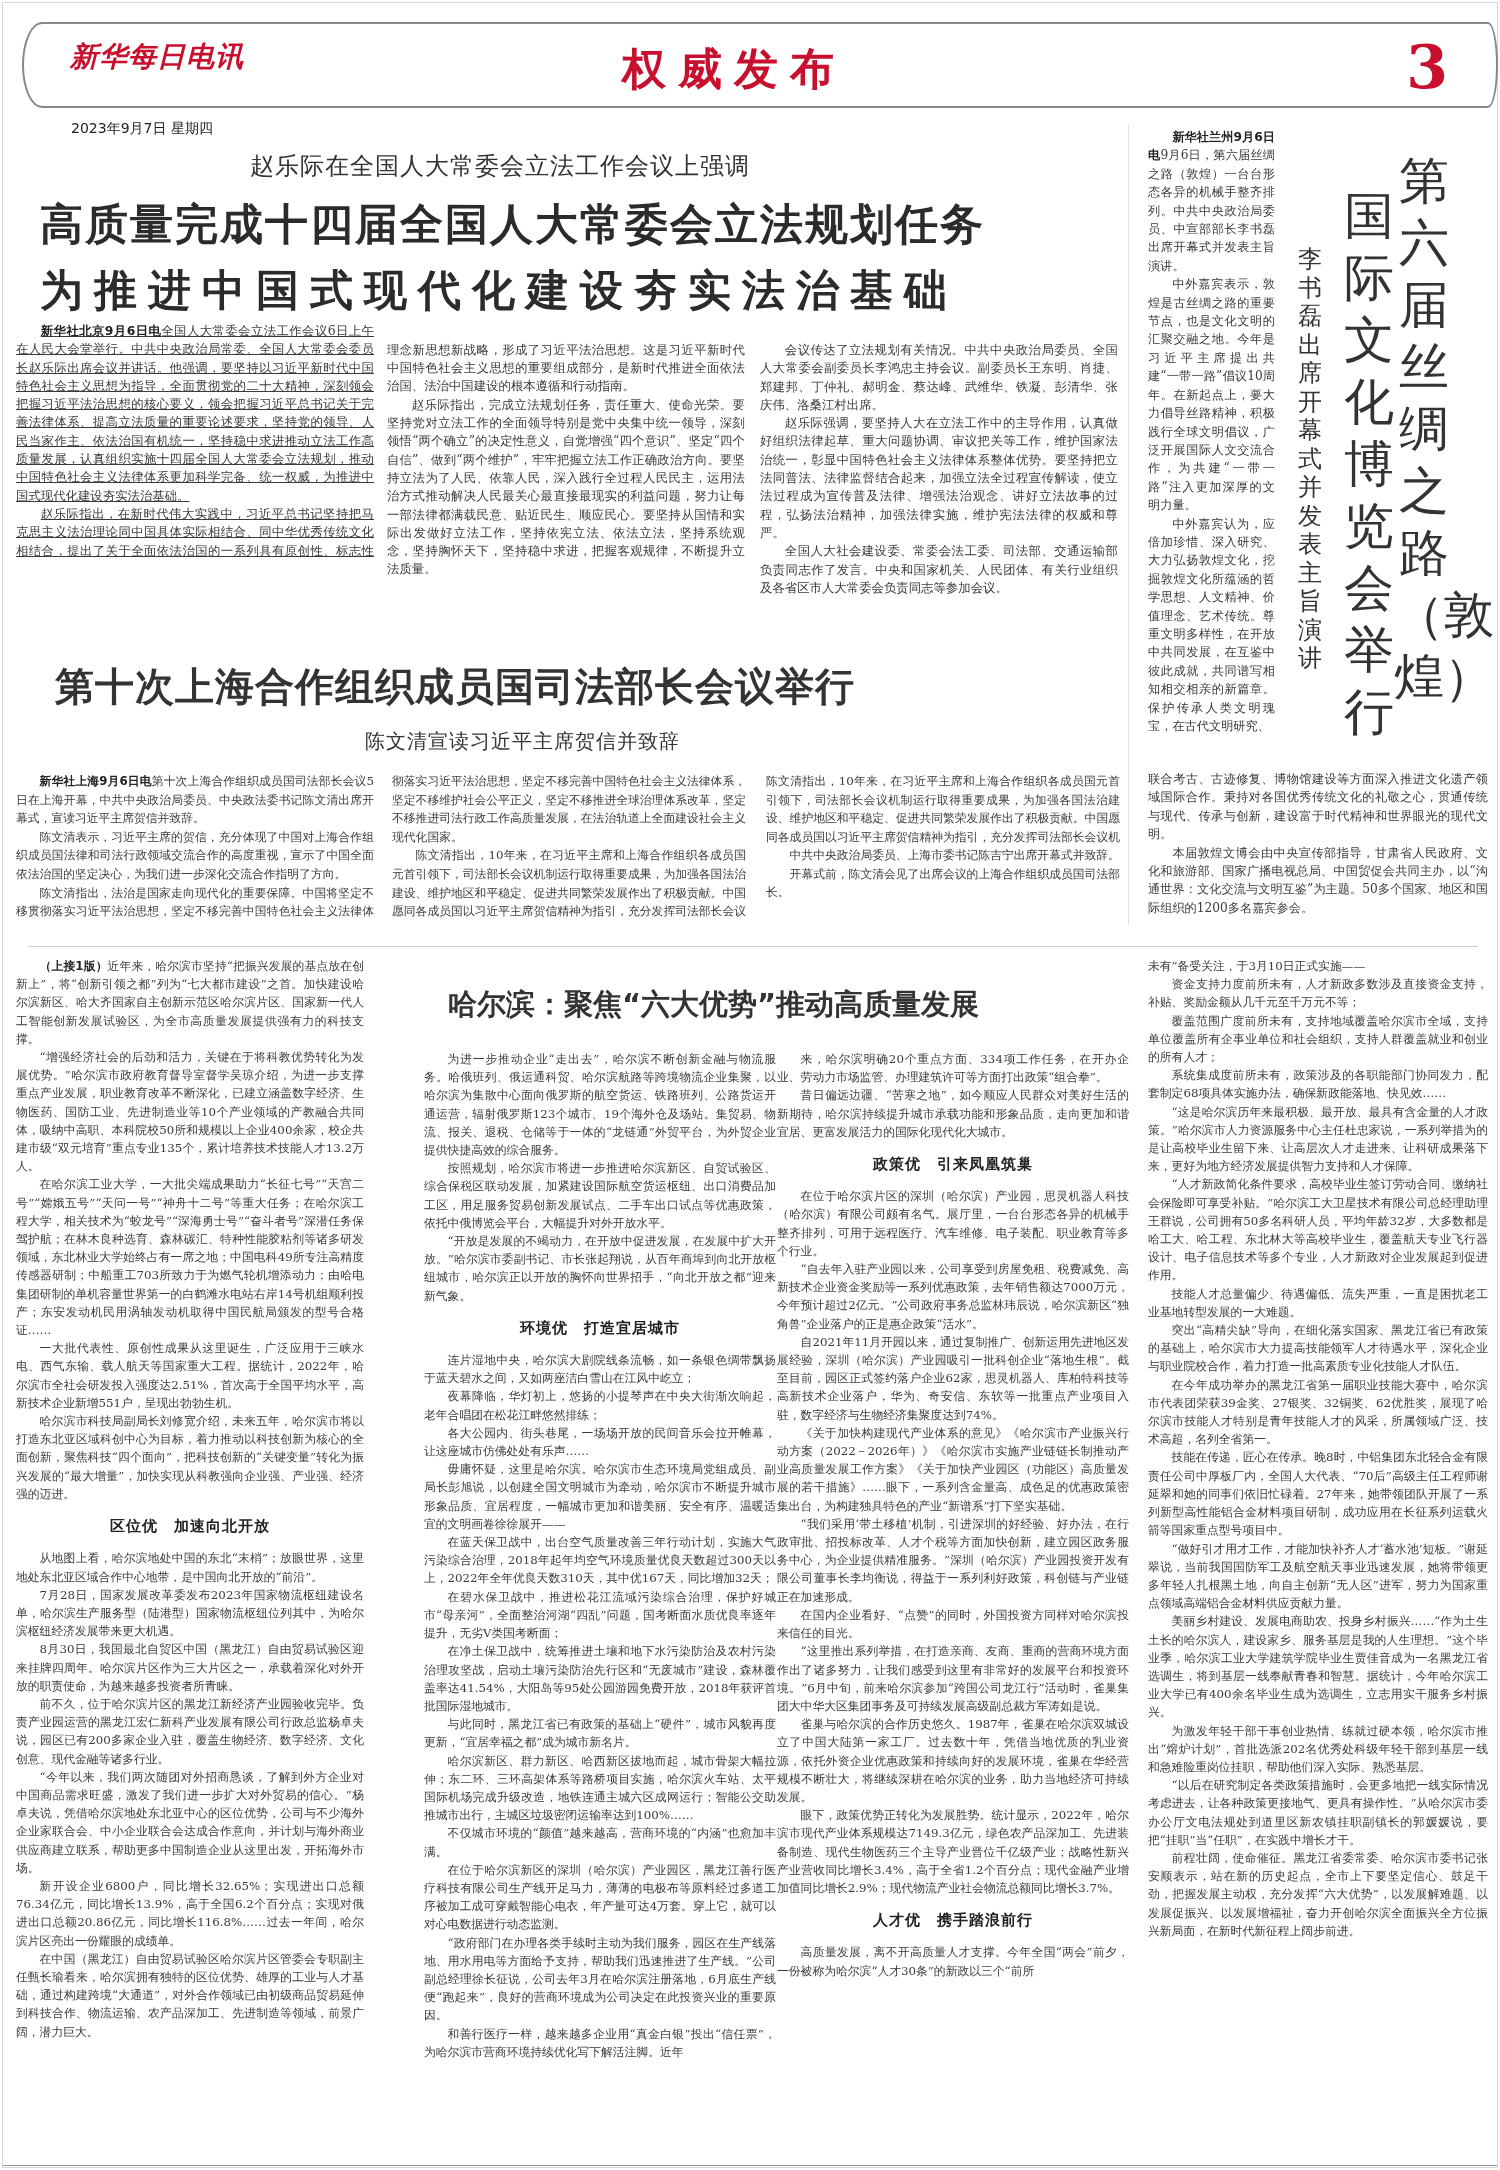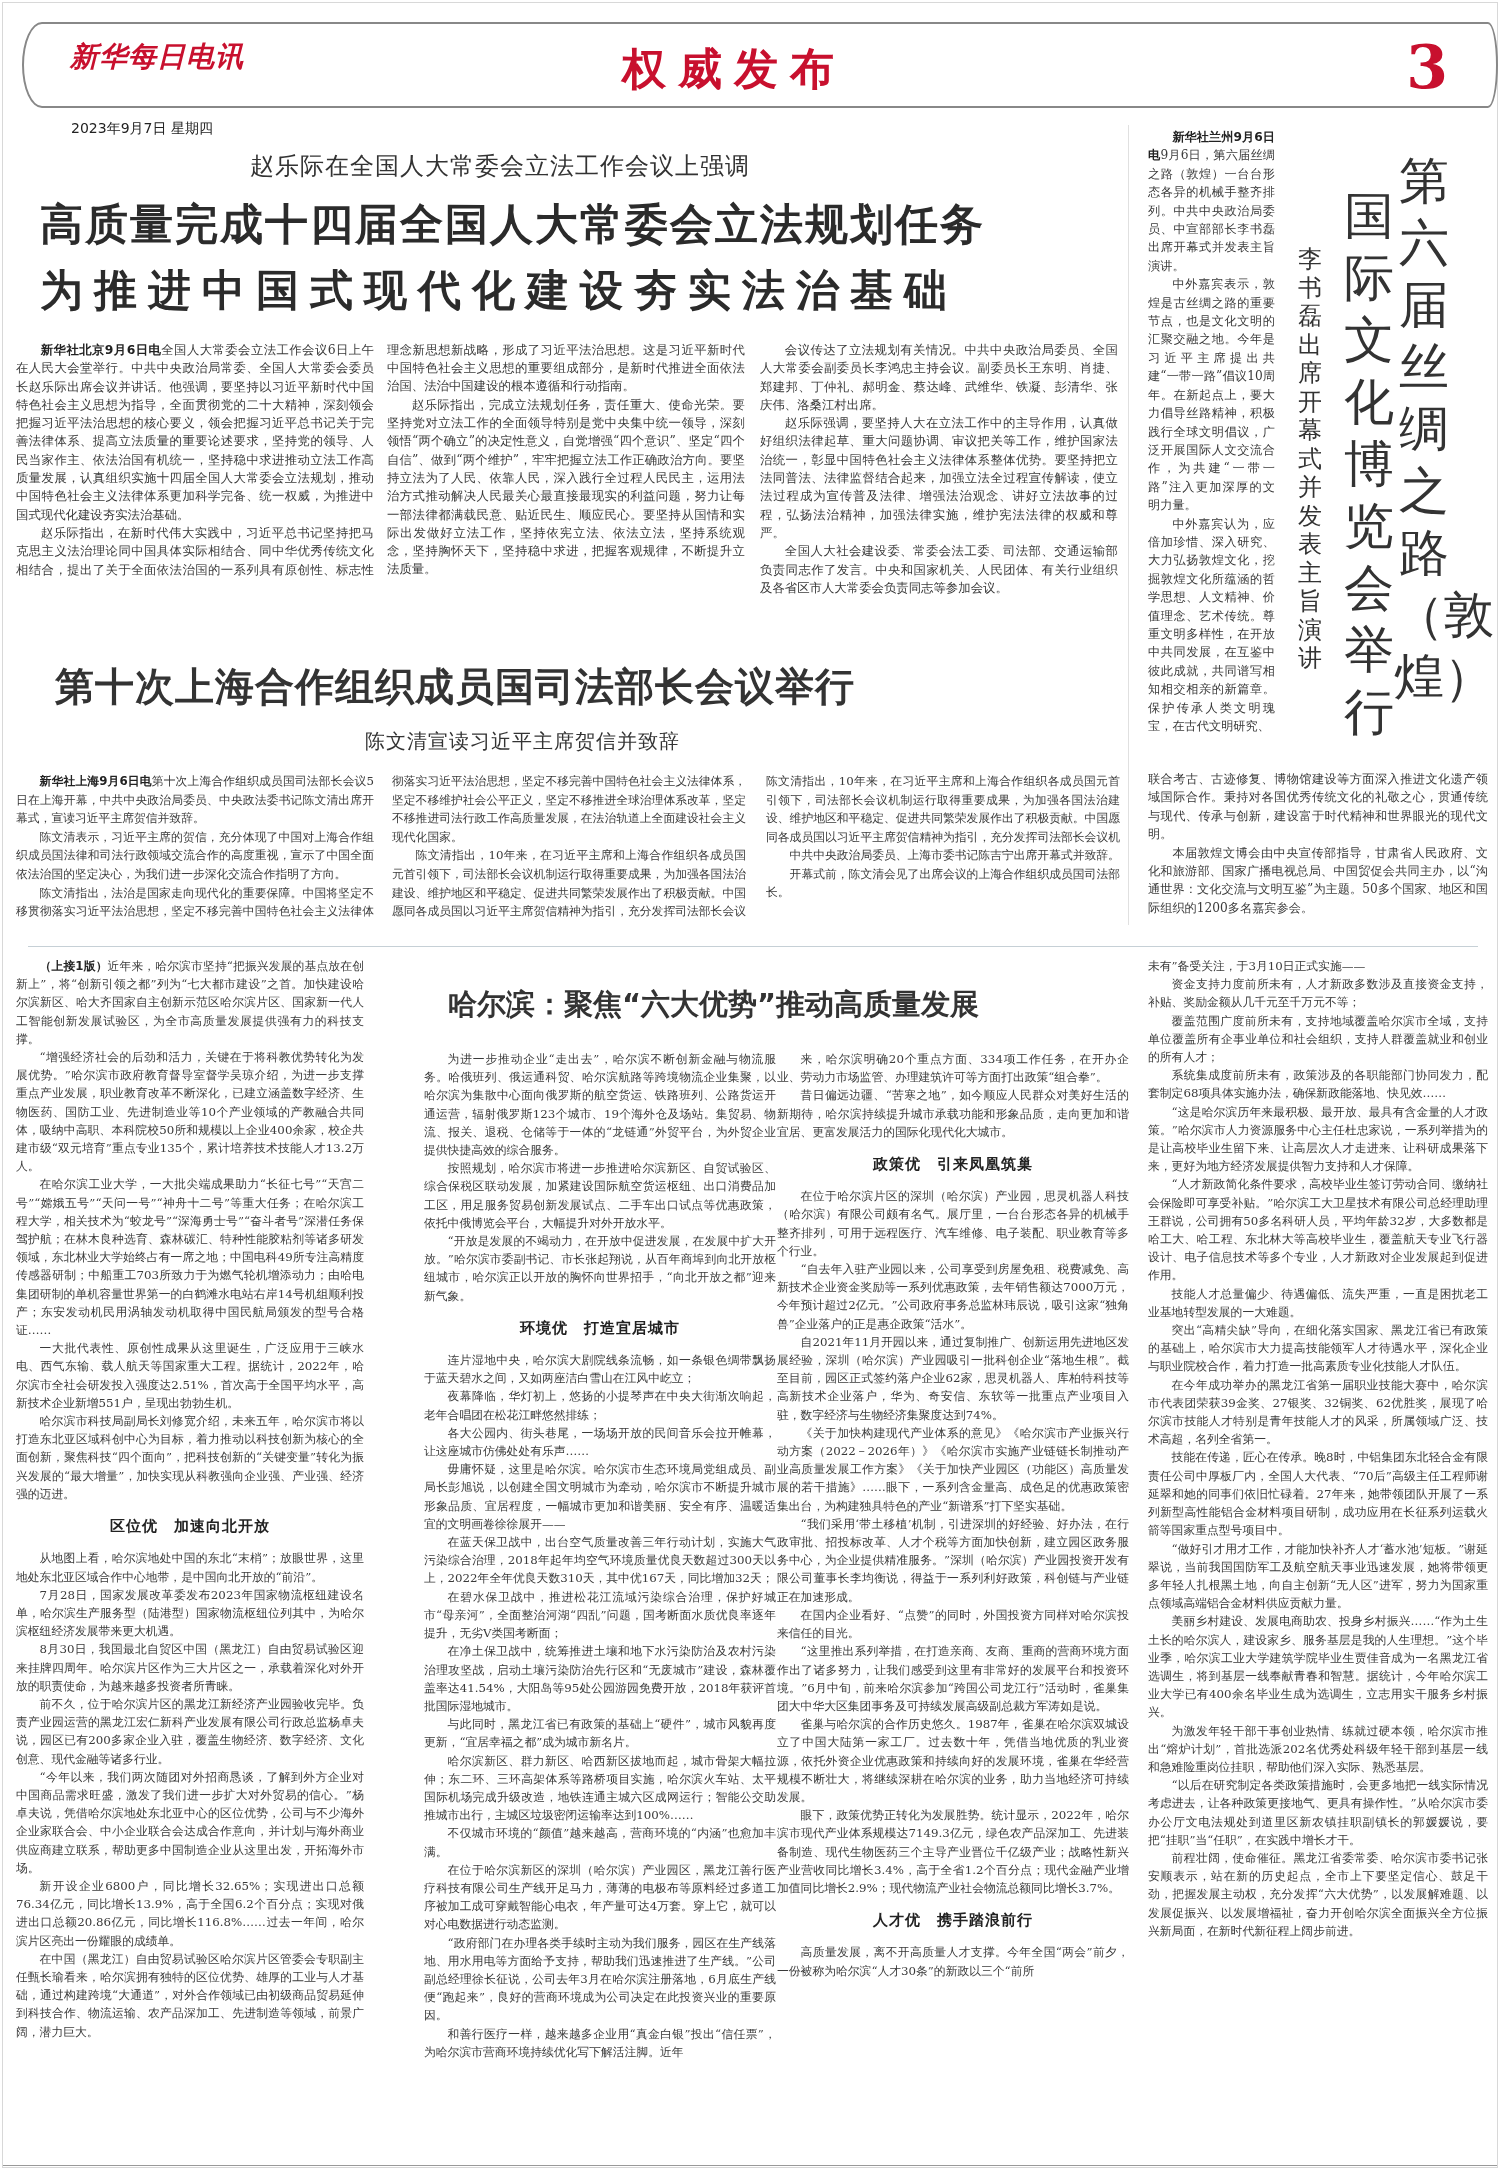--- a/index.html
+++ b/index.html
@@ -56,21 +56,21 @@
   <div class="mast-date">2023年9月7日 星期四</div>
   <div class="mast-section">权威发布</div>
   <div class="mast-page">3</div>
 </header>
 
 <section>
   <div class="a1-kicker">赵乐际在全国人大常委会立法工作会议上强调</div>
   <h1 class="a1-title a1-t1">高质量完成十四届全国人大常委会立法规划任务</h1>
   <h1 class="a1-title a1-t2">为推进中国式现代化建设夯实法治基础</h1>
 
-  <div class="col" style="left:16px; top:341px; width:358px;">
+  <div class="col" style="left:16px; top:322px; width:358px;text-decoration:underline;">
     <p><b class="dateline">新华社北京9月6日电</b><span>全国人大常委会立法工作会议6日上午在人民大会堂举行。中共中央政治局常委、全国人大常委会委员长赵乐际出席会议并讲话。他强调，要坚持以习近平新时代中国特色社会主义思想为指导，全面贯彻党的二十大精神，深刻领会把握习近平法治思想的核心要义，领会把握习近平总书记关于完善法律体系、提高立法质量的重要论述要求，坚持党的领导、人民当家作主、依法治国有机统一，坚持稳中求进推动立法工作高质量发展，认真组织实施十四届全国人大常委会立法规划，推动中国特色社会主义法律体系更加科学完备、统一权威，为推进中国式现代化建设夯实法治基础。</span></p>
     <p style="height:55px;overflow:hidden;">赵乐际指出，在新时代伟大实践中，习近平总书记坚持把马克思主义法治理论同中国具体实际相结合、同中华优秀传统文化相结合，提出了关于全面依法治国的一系列具有原创性、标志性的新理念新思想新战略，形成了习近平法治思想。这是习近平新时代中国特色社会主义思想的重要组成部分，是新时代推进全面依法治国、法治中国建设的根本遵循和行动指南。</p>
   </div>
   <div class="col" style="left:387px; top:341px; width:358px; height:274px; overflow:hidden;">
     <p style="text-indent:0; margin-top:-55px;">赵乐际指出，在新时代伟大实践中，习近平总书记坚持把马克思主义法治理论同中国具体实际相结合、同中华优秀传统文化相结合，提出了关于全面依法治国的一系列具有原创性、标志性的新理念新思想新战略，形成了习近平法治思想。这是习近平新时代中国特色社会主义思想的重要组成部分，是新时代推进全面依法治国、法治中国建设的根本遵循和行动指南。</p>
     <p>赵乐际指出，完成立法规划任务，责任重大、使命光荣。要坚持党对立法工作的全面领导特别是党中央集中统一领导，深刻领悟“两个确立”的决定性意义，自觉增强“四个意识”、坚定“四个自信”、做到“两个维护”，牢牢把握立法工作正确政治方向。要坚持立法为了人民、依靠人民，深入践行全过程人民民主，运用法治方式推动解决人民最关心最直接最现实的利益问题，努力让每一部法律都满载民意、贴近民生、顺应民心。要坚持从国情和实际出发做好立法工作，坚持依宪立法、依法立法，坚持系统观念，坚持胸怀天下，坚持稳中求进，把握客观规律，不断提升立法质量。</p>
   </div>
   <div class="col" style="left:760px; top:341px; width:358px;">
     <p>会议传达了立法规划有关情况。中共中央政治局委员、全国人大常委会副委员长李鸿忠主持会议。副委员长王东明、肖捷、郑建邦、丁仲礼、郝明金、蔡达峰、武维华、铁凝、彭清华、张庆伟、洛桑江村出席。</p>
     <p>赵乐际强调，要坚持人大在立法工作中的主导作用，认真做好组织法律起草、重大问题协调、审议把关等工作，维护国家法治统一，彰显中国特色社会主义法律体系整体优势。要坚持把立法同普法、法律监督结合起来，加强立法全过程宣传解读，使立法过程成为宣传普及法律、增强法治观念、讲好立法故事的过程，弘扬法治精神，加强法律实施，维护宪法法律的权威和尊严。</p>
@@ -153,21 +153,21 @@
       <p>不仅城市环境的“颜值”越来越高，营商环境的“内涵”也愈加丰满。</p>
       <p>在位于哈尔滨新区的深圳（哈尔滨）产业园区，黑龙江善行医疗科技有限公司生产线开足马力，薄薄的电极布等原料经过多道工序被加工成可穿戴智能心电衣，年产量可达4万套。穿上它，就可以对心电数据进行动态监测。</p>
       <p>“政府部门在办理各类手续时主动为我们服务，园区在生产线落地、用水用电等方面给予支持，帮助我们迅速推进了生产线。”公司副总经理徐长征说，公司去年3月在哈尔滨注册落地，6月底生产线便“跑起来”，良好的营商环境成为公司决定在此投资兴业的重要原因。</p>
       <p>和善行医疗一样，越来越多企业用“真金白银”投出“信任票”，为哈尔滨市营商环境持续优化写下解活注脚。近年</p>
     </div>
   <div class="col" id="hcol3" style="left:777px; top:1050px; width:352px; height:1107px; overflow:hidden; font-size:11.8px; line-height:18.2px;">
       <p>来，哈尔滨明确20个重点方面、334项工作任务，在开办企业、劳动力市场监管、办理建筑许可等方面打出政策“组合拳”。</p>
       <p>昔日偏远边疆、“苦寒之地”，如今顺应人民群众对美好生活的新期待，哈尔滨持续提升城市承载功能和形象品质，走向更加和谐宜居、更富发展活力的国际化现代化大城市。</p>
       <div class="sec-head">政策优　引来凤凰筑巢</div>
       <p>在位于哈尔滨片区的深圳（哈尔滨）产业园，思灵机器人科技（哈尔滨）有限公司颇有名气。展厅里，一台台形态各异的机械手整齐排列，可用于远程医疗、汽车维修、电子装配、职业教育等多个行业。</p>
-      <p>“自去年入驻产业园以来，公司享受到房屋免租、税费减免、高新技术企业资金奖励等一系列优惠政策，去年销售额达7000万元，今年预计超过2亿元。”公司政府事务总监林玮辰说，吸引这家“独角兽”企业落户的正是惠企政策“活水”。</p>
+      <p>“自去年入驻产业园以来，公司享受到房屋免租、税费减免、高新技术企业资金奖励等一系列优惠政策，去年销售额达7000万元，今年预计超过2亿元。”公司政府事务总监林玮辰说，哈尔滨新区“独角兽”企业落户的正是惠企政策“活水”。</p>
       <p>自2021年11月开园以来，通过复制推广、创新运用先进地区发展经验，深圳（哈尔滨）产业园吸引一批科创企业“落地生根”。截至目前，园区正式签约落户企业62家，思灵机器人、库柏特科技等高新技术企业落户，华为、奇安信、东软等一批重点产业项目入驻，数字经济与生物经济集聚度达到74%。</p>
       <p>《关于加快构建现代产业体系的意见》《哈尔滨市产业振兴行动方案（2022－2026年）》《哈尔滨市实施产业链链长制推动产业高质量发展工作方案》《关于加快产业园区（功能区）高质量发展的若干措施》……眼下，一系列含金量高、成色足的优惠政策密集出台，为构建独具特色的产业“新谱系”打下坚实基础。</p>
       <p>“我们采用‘带土移植’机制，引进深圳的好经验、好办法，在行政审批、招投标改革、人才个税等方面加快创新，建立园区政务服务中心，为企业提供精准服务。”深圳（哈尔滨）产业园投资开发有限公司董事长李均衡说，得益于一系列利好政策，科创链与产业链正在加速形成。</p>
       <p>在国内企业看好、“点赞”的同时，外国投资方同样对哈尔滨投来信任的目光。</p>
       <p>“这里推出系列举措，在打造亲商、友商、重商的营商环境方面作出了诸多努力，让我们感受到这里有非常好的发展平台和投资环境。”6月中旬，前来哈尔滨参加“跨国公司龙江行”活动时，雀巢集团大中华大区集团事务及可持续发展高级副总裁方军涛如是说。</p>
       <p>雀巢与哈尔滨的合作历史悠久。1987年，雀巢在哈尔滨双城设立了中国大陆第一家工厂。过去数十年，凭借当地优质的乳业资源，依托外资企业优惠政策和持续向好的发展环境，雀巢在华经营规模不断壮大，将继续深耕在哈尔滨的业务，助力当地经济可持续发展。</p>
       <p>眼下，政策优势正转化为发展胜势。统计显示，2022年，哈尔滨市现代产业体系规模达7149.3亿元，绿色农产品深加工、先进装备制造、现代生物医药三个主导产业晋位千亿级产业；战略性新兴产业营收同比增长3.4%，高于全省1.2个百分点；现代金融产业增加值同比增长2.9%；现代物流产业社会物流总额同比增长3.7%。</p>
       <div class="sec-head">人才优　携手踏浪前行</div>
       <p>高质量发展，离不开高质量人才支撑。今年全国“两会”前夕，一份被称为哈尔滨“人才30条”的新政以三个“前所</p>
     </div>

